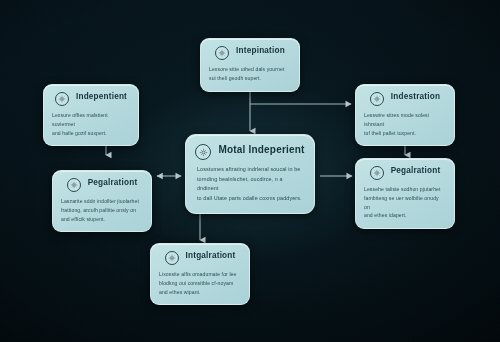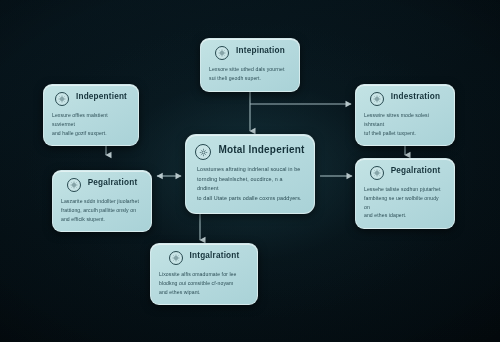--- a/index.html
+++ b/index.html
@@ -57,21 +57,21 @@
   }
   #node-center .node-title{font-size:10px;}
   #node-center .node-body{font-size:5.4px;line-height:1.78;}
   #node-center .badge{width:14px;height:14px;}
 
   #node-top{left:200px;top:38px;width:100px;}
   #node-left{left:43px;top:84px;width:96px;}
   #node-lowleft{left:52px;top:170px;width:100px;}
   #node-right-top{left:355px;top:84px;width:100px;}
   #node-right-low{left:355px;top:158px;width:100px;}
-  #node-bottom{left:150px;top:243px;width:108px;}
+  #node-bottom{left:150px;top:243px;width:100px;}
 </style>
 </head>
 <body>
 
 <div id="canvas">
 
   <svg class="edges" viewBox="0 0 500 342">
     <defs>
       <marker id="ah-down" markerWidth="7" markerHeight="7" refX="3.5" refY="5.6" orient="auto">
         <path d="M0.6 0.6 L6.4 0.6 L3.5 6.2 Z" fill="#b9c9cd"></path>

